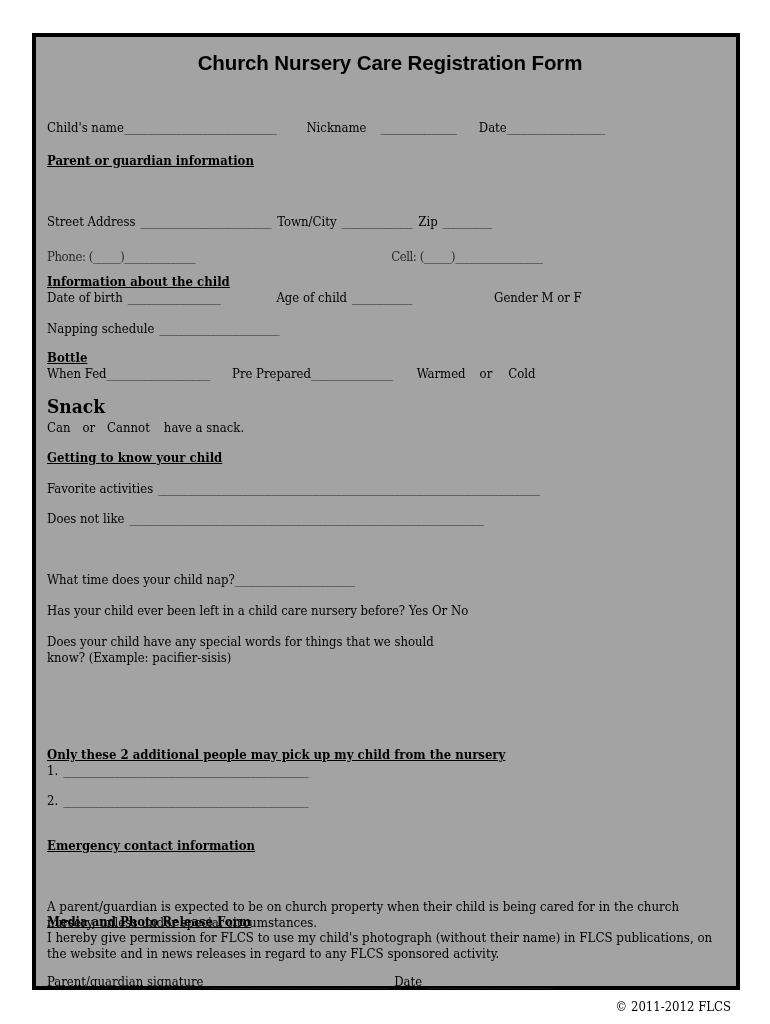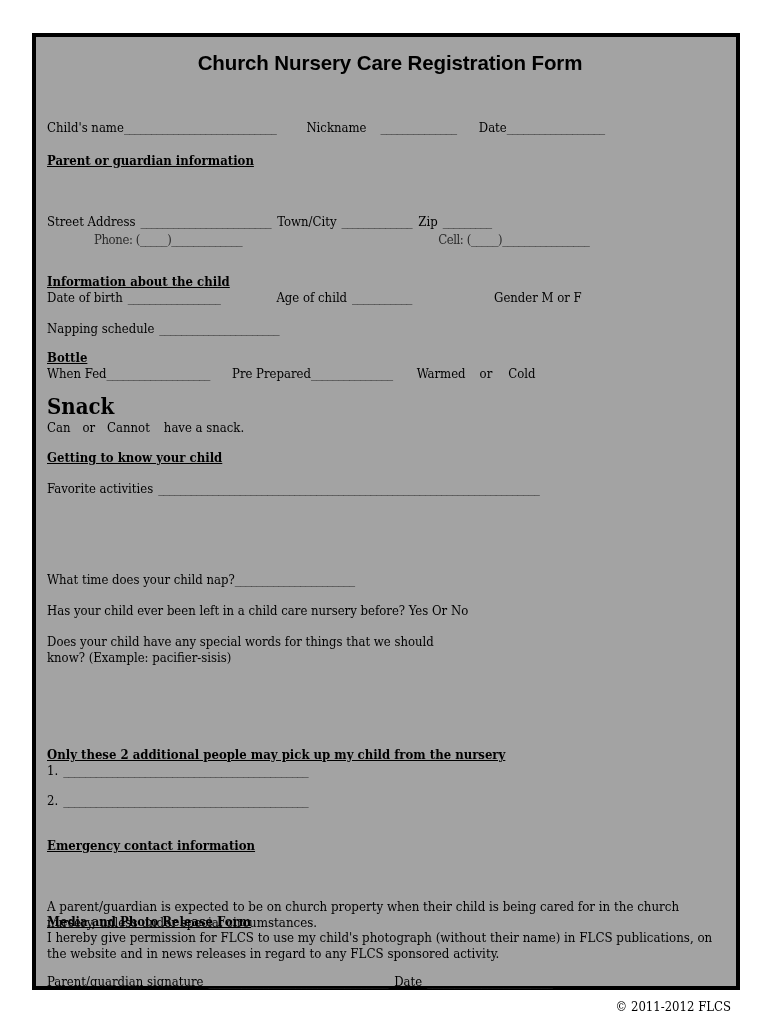--- a/index.html
+++ b/index.html
@@ -55,21 +55,21 @@
     left: 0;
     white-space: nowrap;
     font-size: 13px;
     line-height: 15px;
   }
 
   .bold { font-weight: bold; text-decoration: underline; }
 
   .h-snack {
     font-weight: bold;
-    font-size: 22px;
+    font-size: 19px;
     line-height: 19px;
   }
 
   
   .ul {
     letter-spacing: -0.4px;
     color: #2b2b2b;
   }
   .ul-dark { color: #111; }
 
@@ -119,40 +119,41 @@
 
     <div class="form-title">Church Nursery Care Registration Form</div>
 
     <div class="row" style="top:83px;"><span>Child's name</span><span class="ul">____________________________</span><span class="tab" style="width:30px;"></span><span>Nickname</span><span class="tab" style="width:14px;"></span><span class="ul">______________</span><span class="tab" style="width:22px;"></span><span>Date</span><span class="ul">__________________</span></div>
 
     <div class="row bold" style="top:116px;">Parent or guardian information</div>
 
 
     <div class="row" style="top:177px;"><span>Street Address</span><span class="tab" style="width:5px;"></span><span class="ul">________________________</span><span class="tab" style="width:6px;"></span><span>Town/City</span><span class="tab" style="width:5px;"></span><span class="ul">_____________</span><span class="tab" style="width:6px;"></span><span>Zip</span><span class="tab" style="width:5px;"></span><span class="ul">_________</span></div>
 
-    <div class="row" style="top:195px;margin-left:47px;"><span class="ul">Phone: (_____)_____________</span><span class="tab" style="width:196px;"></span><span class="ul">Cell: (_____)________________</span></div>
+    <div class="row" style="top:212px;"><span class="ul">Phone: (_____)_____________</span><span class="tab" style="width:196px;"></span><span class="ul">Cell: (_____)________________</span></div>
 
     <div class="row bold" style="top:237px;">Information about the child</div>
 
     <div class="row" style="top:253px;"><span>Date of birth</span><span class="tab" style="width:5px;"></span><span class="ul">_________________</span><span class="tab" style="width:56px;"></span><span>Age of child</span><span class="tab" style="width:5px;"></span><span class="ul">___________</span><span class="tab" style="width:82px;"></span><span>Gender  M or  F</span></div>
 
     <div class="row" style="top:284px;"><span>Napping schedule</span><span class="tab" style="width:5px;"></span><span class="ul">______________________</span></div>
 
     <div class="row bold" style="top:313px;">Bottle</div>
 
     <div class="row" style="top:329px;"><span>When Fed</span><span class="ul">___________________</span><span class="tab" style="width:22px;"></span><span>Pre Prepared</span><span class="ul">_______________</span><span class="tab" style="width:24px;"></span><span>Warmed</span><span class="tab" style="width:14px;"></span><span>or</span><span class="tab" style="width:16px;"></span><span>Cold</span></div>
 
     <div class="row h-snack" style="top:360px;">Snack</div>
 
     <div class="row" style="top:383px;"><span>Can</span><span class="tab" style="width:12px;"></span><span>or</span><span class="tab" style="width:12px;"></span><span>Cannot</span><span class="tab" style="width:14px;"></span><span>have a snack.</span></div>
 
     <div class="row bold" style="top:413px;">Getting to know your child</div>
 
     <div class="row" style="top:444px;"><span>Favorite activities</span><span class="tab" style="width:5px;"></span><span class="ul">______________________________________________________________________</span></div>
 
+    <div class="row" style="top:474px;"><span>Does not like</span><span class="tab" style="width:5px;"></span><span class="ul">_________________________________________________________________</span></div>
 
 
     <div class="row" style="top:535px;"><span>What time does your child nap?</span><span class="ul">______________________</span></div>
 
     <div class="row" style="top:566px;">Has your child ever been left in a child care nursery before?  Yes  Or    No</div>
 
     <div class="row" style="top:597px;">Does your child have any special words for things that we should</div>
     <div class="row" style="top:613px;">know? (Example: pacifier-sisis)</div>
 
     <div class="thickrule" style="top:638px;">_____________________________________________________________________________________</div>

